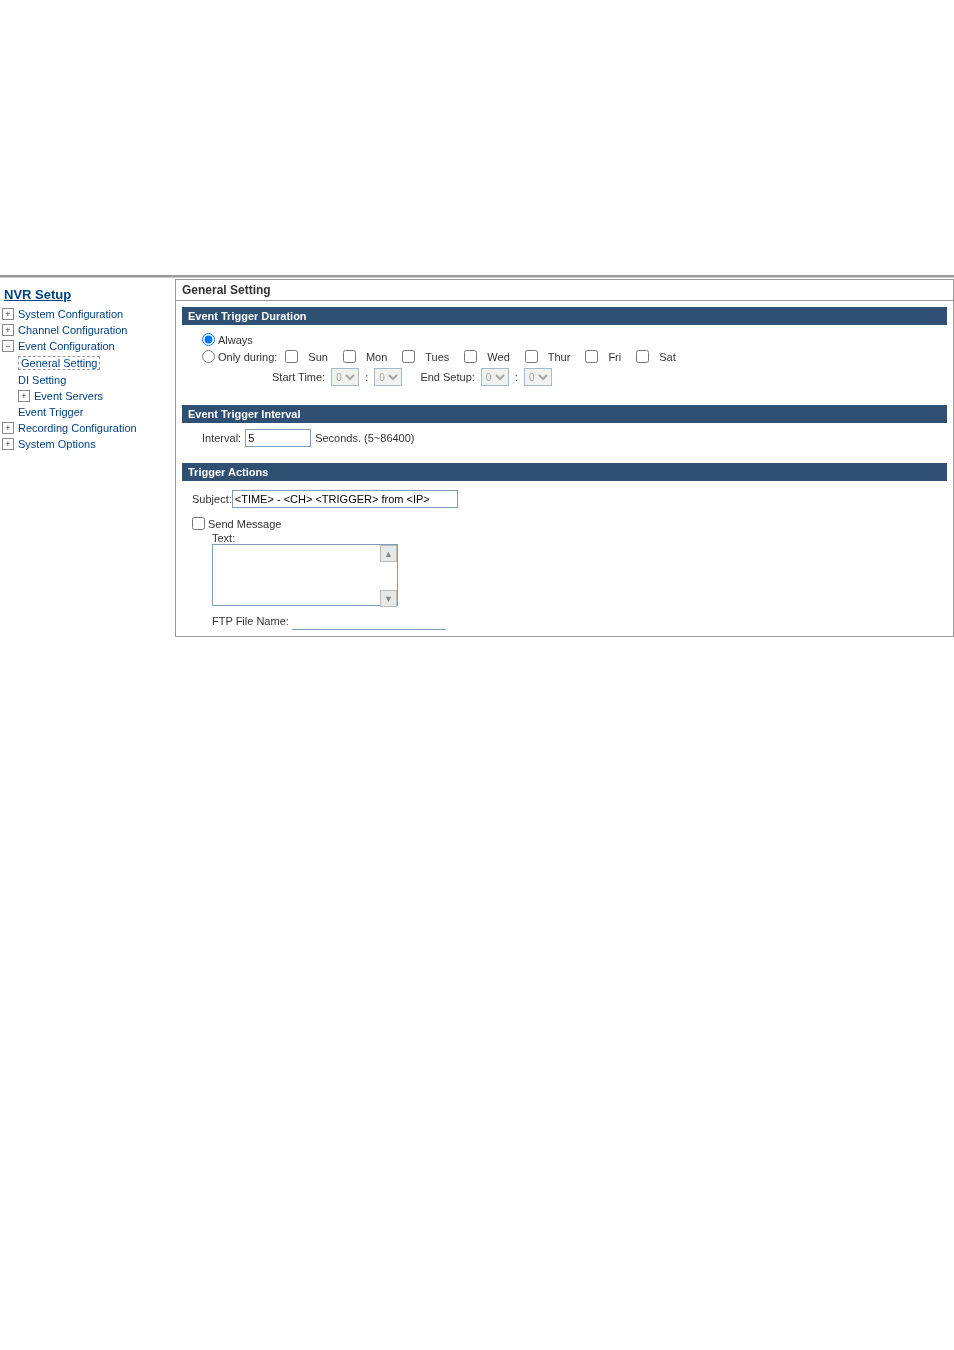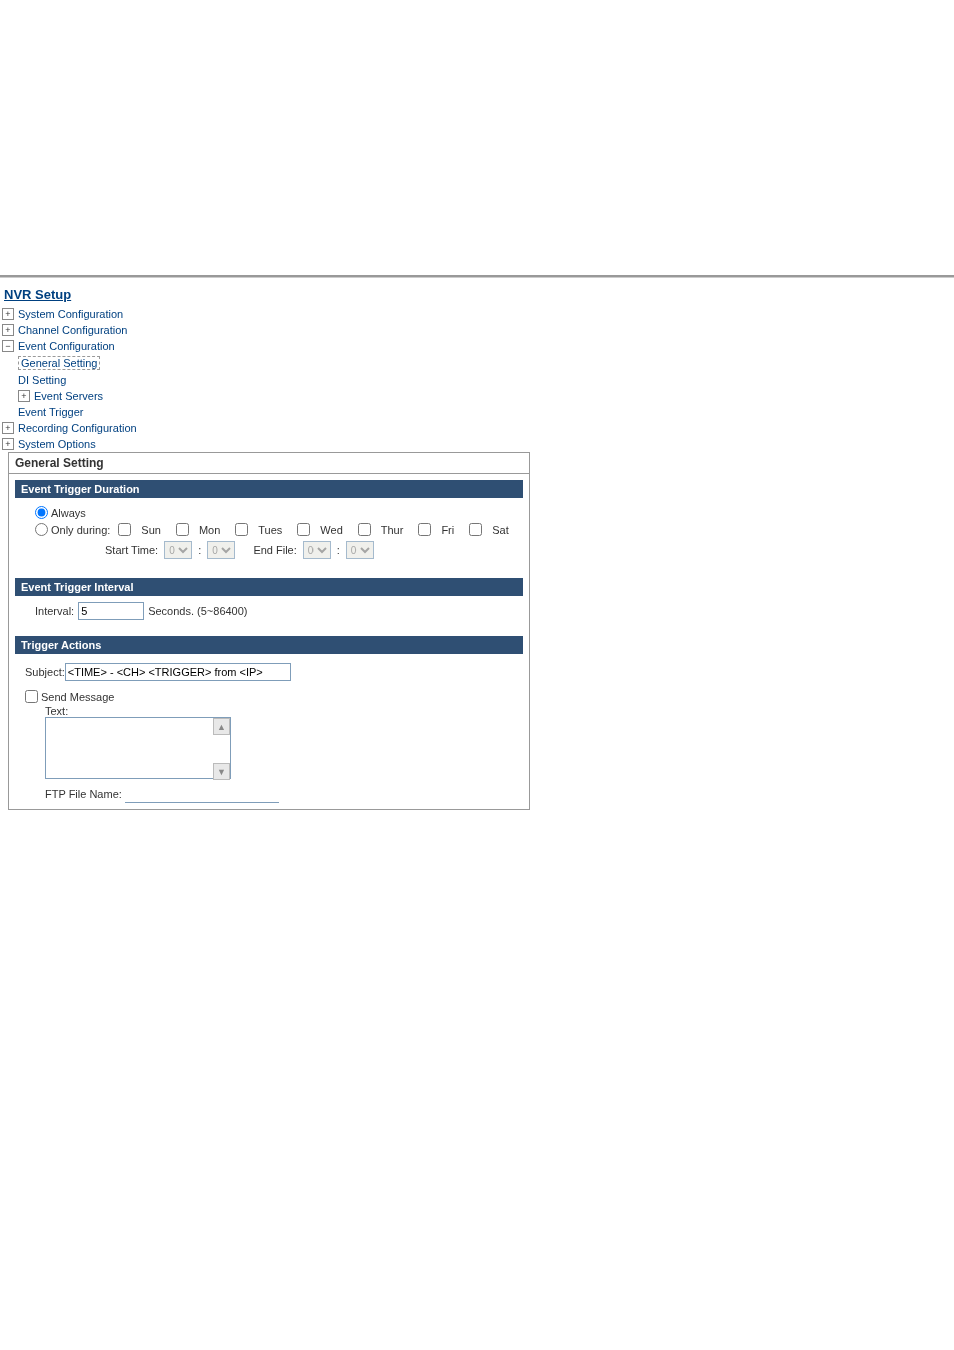--- a/index.html
+++ b/index.html
@@ -13,21 +13,20 @@
 .page {
   width: 954px;
   margin: 0 auto;
 }
 .spacer {
   height: 275px;
 }
 .main-wrap {
   display: flex;
   align-items: flex-start;
-  flex-direction: column;
 }
 .sidebar {
   width: 165px;
   padding: 4px 0 0 2px;
 }
 .nvr-setup {
   font-size: 13px;
   font-weight: bold;
   color: #004080;
   text-decoration: underline;
@@ -291,21 +290,21 @@
                 <input type="checkbox" style="">
                   <label>Sat</label>
               </div>
             </div>
             <div class="time-row">
               <span>Start Time:</span>
               <select class="time-sel" disabled=""><option>00</option></select>
               <span>:</span>
               <select class="time-sel" disabled=""><option>00</option></select>
               &nbsp;&nbsp;
-              <span>End File:</span>
+              <span>End Setup:</span>
               <select class="time-sel" disabled=""><option>00</option></select>
               <span>:</span>
               <select class="time-sel" disabled=""><option>00</option></select>
             </div>
           </div>
         </div>
 
         <div class="section">
           <div class="section-header">Event Trigger Interval</div>
           <div class="section-body">

